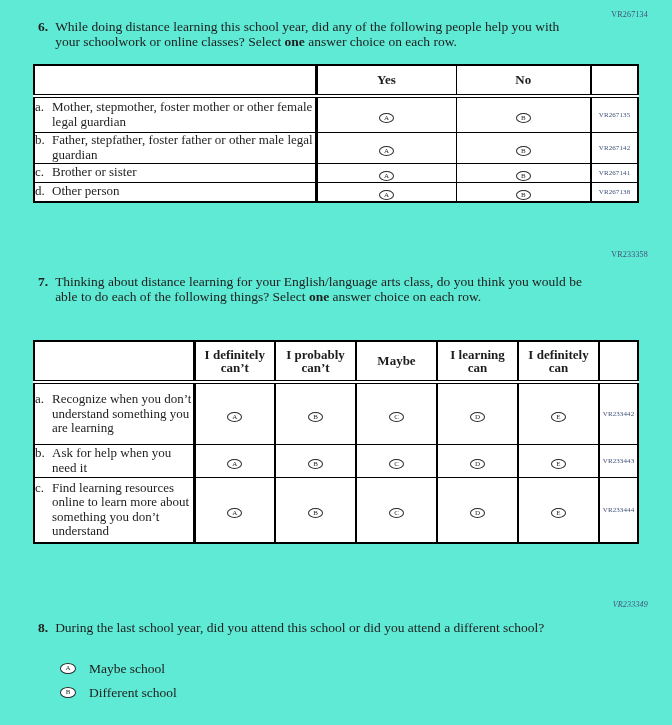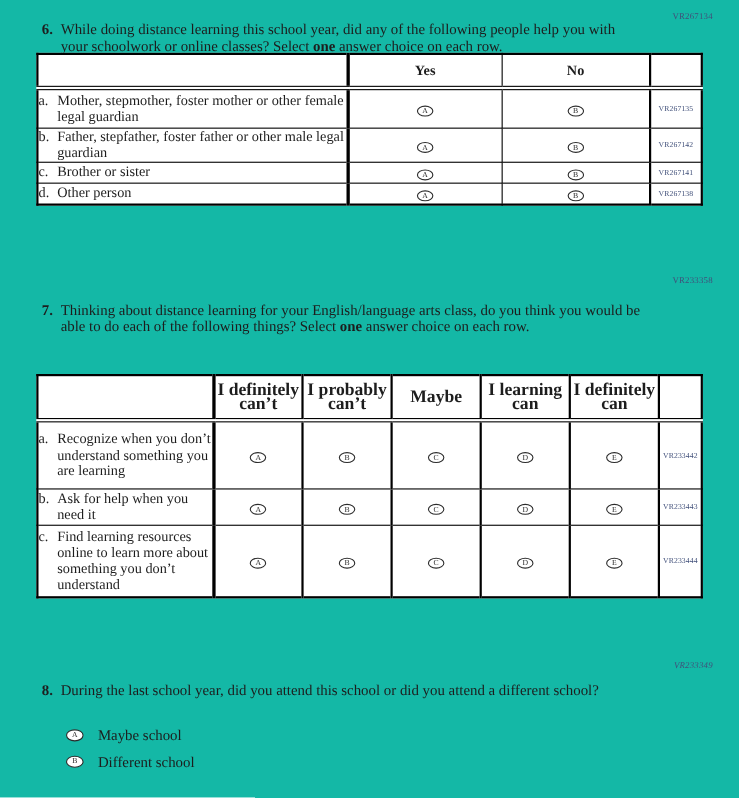--- a/index.html
+++ b/index.html
@@ -1,35 +1,35 @@
 <!DOCTYPE html>
 <html style="--code-color: #41507a;"><head>
 <meta charset="utf-8">
 <style>
   html,body{margin:0;padding:0;background:#fff;}
-  .page{position:relative;width:672px;height:725px;background:#14b8a6;overflow:hidden;
+  .page{position:relative;width:672px;height:725px;background:#5eead4;overflow:hidden;
         font-family:"Liberation Serif","DejaVu Serif",serif;color:#1d1d1d;}
   .vr{position:absolute;right:24px;font-size:8px;letter-spacing:0.2px;color:var(--code-color,#41507a);}
   .vr-q6{top:10px;} .vr-q7{top:250px;} .vr-q8{top:600px;font-style:italic;}
 
   .qblock{position:absolute;left:38px;display:flex;gap:7px;}
   .qblock .qnum{font-weight:bold;font-size:13.5px;line-height:15px;flex:0 0 auto;}
   .qblock .qtext{font-size:13.5px;line-height:15px;}
   .q6{top:19px;width:540px;}
   .q7{top:274px;width:548px;}
   .q8{top:620px;width:540px;}
 
   table.qt{position:absolute;left:33px;border-collapse:collapse;table-layout:fixed;
            border:2px solid #000;background:#fff;}
-  .t6{top:48px;width:604px;}
+  .t6{top:64px;width:604px;}
   .t7{top:340px;width:604px;}
   table.qt th,table.qt td{border:1px solid #000;padding:0;vertical-align:middle;}
   table.qt thead th{border-bottom:4px double #000;font-weight:bold;text-align:center;}
   .t6 thead th{font-size:13px;height:28px;}
-  .t7 thead th{font-size:16px;line-height:13.5px;height:34px;padding:2px 2px;}
+  .t7 thead th{font-size:13px;line-height:13.5px;height:34px;padding:2px 2px;}
   td.stem{vertical-align:top;padding:2px 3px 2px 3px;font-size:13px;line-height:14.5px;}
   td.stem .si{display:flex;gap:5px;}
   td.stem .rl{flex:0 0 12px;}
   td.opt{text-align:center;}
   td.codecell{font-size:7px;color:var(--code-color,#41507a);text-align:center;letter-spacing:0.1px;}
   .bl2{border-left:2px solid #000 !important;margin-left:32px;}
   .bl3{border-left:3px solid #000 !important;}
 
   .oval{display:inline-flex;align-items:center;justify-content:center;box-sizing:border-box;
         width:15px;height:10px;border:1px solid #2b2b2b;border-radius:50%;background:#fff;}

